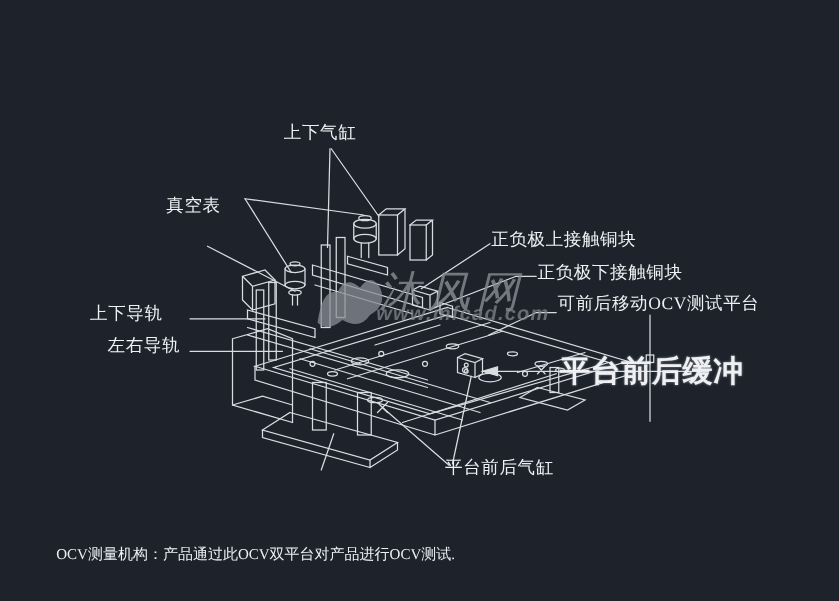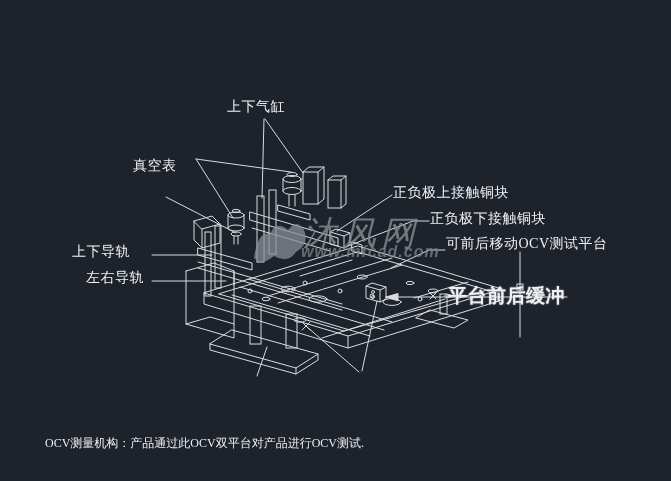--- a/index.html
+++ b/index.html
@@ -30,21 +30,21 @@
   .lbl-cylinder-ud{left:227px;top:100px;}
   .lbl-vacuum-gauge{left:133px;top:144px;margin-top:15px;}
   .lbl-adjust-dial{left:53px;top:187px;}
   .lbl-rail-ud{left:72px;top:245px;text-align:right;}
   .lbl-rail-lr{left:86px;top:271px;}
   .lbl-contact-upper{left:393px;top:186px;}
   .lbl-contact-lower{left:430px;top:212px;}
   .lbl-platform-movable{left:446px;top:237px;}
   .lbl-platform-buffer{
     left:448px;top:286px;
-    font-weight:bold;font-size:19px;
+    font-weight:bold;font-size:24px;
     text-shadow:0 0 2px rgba(255,255,255,0.55);
   }
   .lbl-base-plate{left:214px;top:374px;}
   .lbl-platform-cylinder{left:356px;top:368px;}
 
   
   .wm{position:absolute;pointer-events:none;}
   .wm-logo{left:250px;top:218px;}
   .wm-name{
     left:303px;top:211px;
@@ -170,14 +170,15 @@
   <div class="caption">OCV测量机构：产品通过此OCV双平台对产品进行OCV测试.</div>
 
   <div class="lbl lbl-cylinder-ud">上下气缸</div>
   <div class="lbl lbl-vacuum-gauge">真空表</div>
   <div class="lbl lbl-rail-ud">上下导轨</div>
   <div class="lbl lbl-rail-lr">左右导轨</div>
   <div class="lbl lbl-contact-upper">正负极上接触铜块</div>
   <div class="lbl lbl-contact-lower">正负极下接触铜块</div>
   <div class="lbl lbl-platform-movable">可前后移动OCV测试平台</div>
   <div class="lbl lbl-platform-buffer">平台前后缓冲</div>
+  <div class="lbl lbl-platform-cylinder">平台前后气缸</div>
 
 </div>
 
 </body></html>

